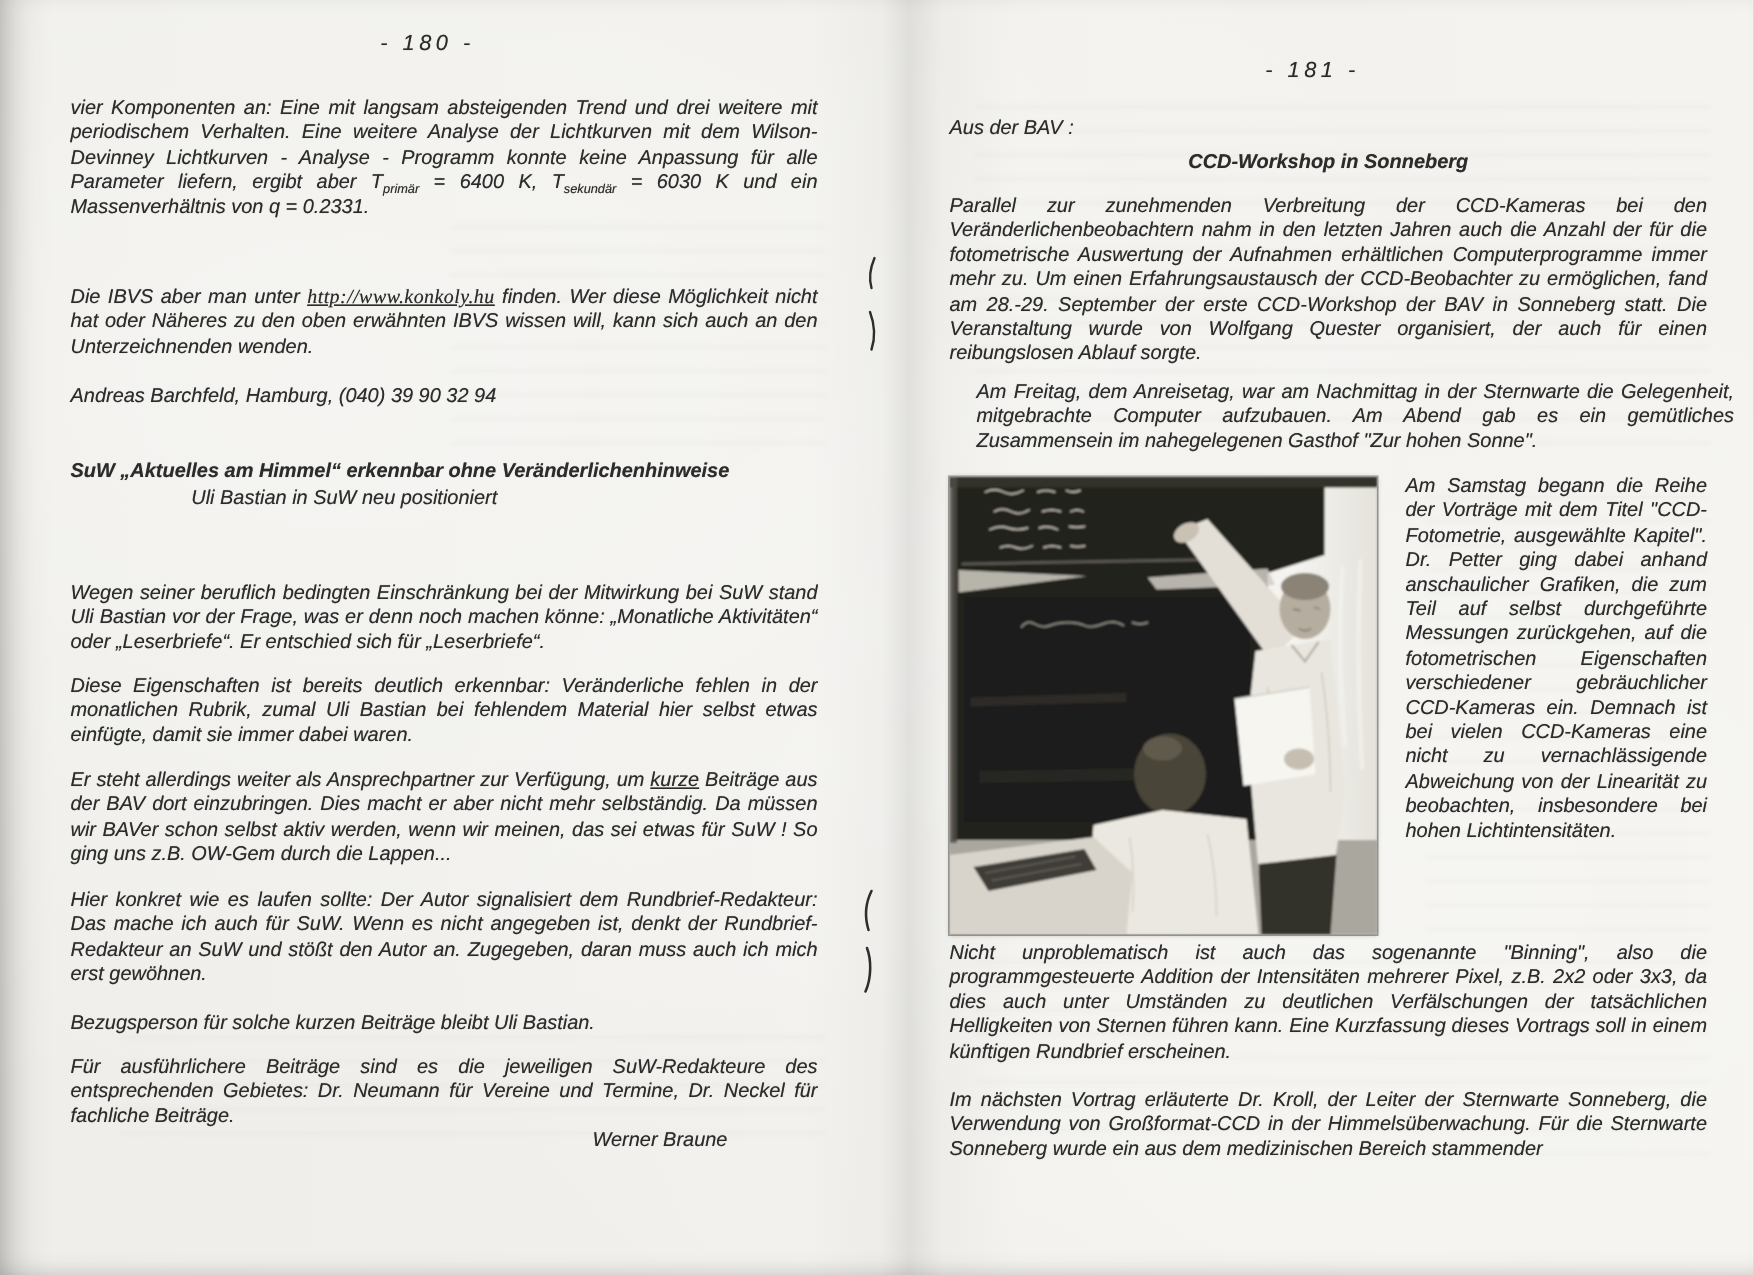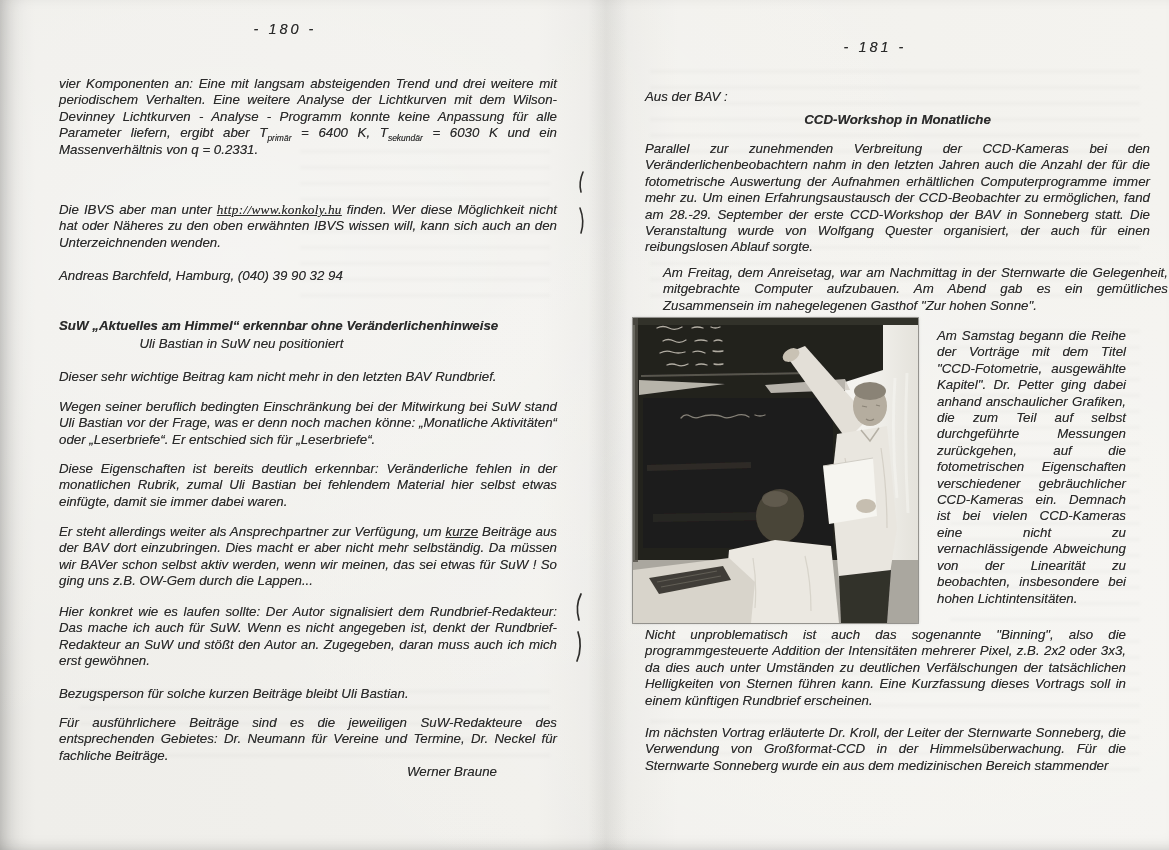--- a/index.html
+++ b/index.html
@@ -16,21 +16,21 @@
   .gutter{position:absolute;left:588px;top:0;width:40px;height:850px;
     background:linear-gradient(90deg,rgba(0,0,0,0),rgba(60,60,55,.07) 45%,rgba(0,0,0,0));}
   .ghost{position:absolute;opacity:.55;filter:blur(1.6px);
     background:repeating-linear-gradient(180deg, rgba(110,110,105,.075) 0 3px, rgba(0,0,0,0) 3px 16px);}
   .blk{position:absolute;font-size:13.3px;line-height:16.4px;
     text-shadow:0 0 .5px rgba(45,45,45,.55);font-style:italic;}
   .just{text-align:justify;}
   .center{text-align:center;}
   .bold{font-weight:bold;}
   .pageno{font-size:14.5px;letter-spacing:3px;text-align:center;}
-  p{margin:12px;}
+  p{margin:0;}
   sub{font-size:8.5px;line-height:0;}
   .url{font-family:"Liberation Serif","DejaVu Serif",serif;text-decoration:underline;letter-spacing:.3px;}
   .uline{text-decoration:underline;}
   .photo{float:left;width:285px;height:305px;margin:2px 19px 4px 0;
     outline:1px solid rgba(90,88,82,.55);box-shadow:0 0 3px rgba(60,60,55,.35);
     background:#b9b6af;}
   .photo svg{display:block;}
   .flow{position:absolute;}
   .clearp{clear:left;}
   .inkmark{position:absolute;}
@@ -60,41 +60,40 @@
 
   <p class="blk just" style="left:47px;top:64px;width:498px"><span>vier Komponenten an: Eine mit langsam absteigenden Trend und drei weitere mit periodischem Verhalten. Eine weitere Analyse der Lichtkurven mit dem Wilson-Devinney Lichtkurven - Analyse - Programm konnte keine Anpassung für alle Parameter liefern, ergibt aber T</span><sub>primär</sub><span> = 6400 K, T</span><sub>sekundär</sub><span> = 6030 K und ein Massenverhältnis von q = 0.2331.</span></p>
 
   <p class="blk just" style="left:47px;top:190px;width:498px"><span>Die IBVS aber man unter </span><span class="url">http://www.konkoly.hu</span><span>    finden. Wer diese Möglichkeit nicht hat oder Näheres zu den oben erwähnten IBVS wissen will, kann sich auch an den Unterzeichnenden wenden.</span></p>
 
   <p class="blk" style="left:47px;top:256px;width:498px">Andreas Barchfeld, Hamburg, (040) 39 90 32 94</p>
 
   <p class="blk bold" style="left:47px;top:306px;width:510px">SuW „Aktuelles am Himmel“ erkennbar ohne Veränderlichenhinweise</p>
   <p class="blk center" style="left:47px;top:324px;width:365px">Uli Bastian in SuW neu positioniert</p>
 
-  <p class="blk" style="left:47px;top:357px;width:510px">Dieser sehr wichtige Beitrag kam nicht mehr in den letzten BAV Rundbrief.</p>
 
   <p class="blk just" style="left:47px;top:387px;width:498px">Wegen seiner beruflich bedingten Einschränkung bei der Mitwirkung bei SuW stand Uli Bastian vor der Frage, was er denn noch machen könne: „Monatliche Aktivitäten“ oder „Leserbriefe“. Er entschied sich für „Leserbriefe“.</p>
 
   <p class="blk just" style="left:47px;top:449px;width:498px">Diese Eigenschaften ist bereits deutlich erkennbar: Veränderliche fehlen in der monatlichen Rubrik, zumal Uli Bastian bei fehlendem Material hier selbst etwas einfügte, damit sie immer dabei waren.</p>
 
   <p class="blk just" style="left:47px;top:512px;width:498px"><span>Er steht allerdings weiter als Ansprechpartner zur Verfügung, um </span><span class="uline">kurze</span><span> Beiträge aus der BAV dort einzubringen. Dies macht er aber nicht mehr selbständig. Da müssen wir BAVer schon selbst aktiv werden, wenn wir meinen, das sei etwas für SuW !  So ging uns z.B. OW-Gem durch die Lappen...</span></p>
 
   <p class="blk just" style="left:47px;top:592px;width:498px">Hier konkret wie es laufen sollte: Der Autor signalisiert dem Rundbrief-Redakteur: Das mache ich auch für SuW. Wenn es nicht angegeben ist, denkt der Rundbrief-Redakteur an SuW und stößt den Autor an. Zugegeben, daran muss auch ich mich erst gewöhnen.</p>
 
   <p class="blk" style="left:47px;top:674px;width:498px">Bezugsperson für solche kurzen Beiträge bleibt Uli Bastian.</p>
 
   <p class="blk just" style="left:47px;top:703px;width:498px">Für ausführlichere Beiträge sind es die jeweiligen SuW-Redakteure des entsprechenden Gebietes: Dr. Neumann für Vereine und Termine, Dr. Neckel für fachliche Beiträge.</p>
 
   <p class="blk center" style="left:340px;top:752px;width:200px">Werner Braune</p>
 
   <div class="blk pageno" style="left:820px;top:39px;width:110px">- 181 -</div>
 
   <p class="blk" style="left:633px;top:77px;width:505px">Aus der BAV :</p>
 
-  <p class="blk bold center" style="left:633px;top:100px;width:505px">CCD-Workshop in Monatliche</p>
+  <p class="blk bold center" style="left:633px;top:100px;width:505px">CCD-Workshop in Sonneberg</p>
 
   <p class="blk just" style="left:633px;top:129px;width:505px">Parallel zur zunehmenden Verbreitung der CCD-Kameras bei den Veränderlichenbeobachtern nahm in den letzten Jahren auch die Anzahl der für die fotometrische Auswertung der Aufnahmen erhältlichen Computerprogramme immer mehr zu. Um einen Erfahrungsaustausch der CCD-Beobachter zu ermöglichen, fand am 28.-29. September der erste CCD-Workshop der BAV in Sonneberg statt. Die Veranstaltung wurde von Wolfgang Quester organisiert, der auch für einen reibungslosen Ablauf sorgte.</p>
 
   <p class="blk just" style="left:651px;top:253px;width:505px">Am Freitag, dem Anreisetag, war am Nachmittag in der Sternwarte die Gelegenheit, mitgebrachte Computer aufzubauen. Am Abend gab es ein gemütliches Zusammensein im nahegelegenen Gasthof "Zur hohen Sonne".</p>
 
   <div class="blk flow" style="left:633px;top:316px;width:505px">
     <div class="photo" title="Schwarzweißfoto: Vortragender im weißen Hemd zeigt an eine Tafel, Zuhörer im Vordergrund">
       <svg width="285" height="305" viewBox="0 0 285 305">
         <defs>
           <linearGradient id="wallg" x1="0" y1="0" x2="1" y2="0">

